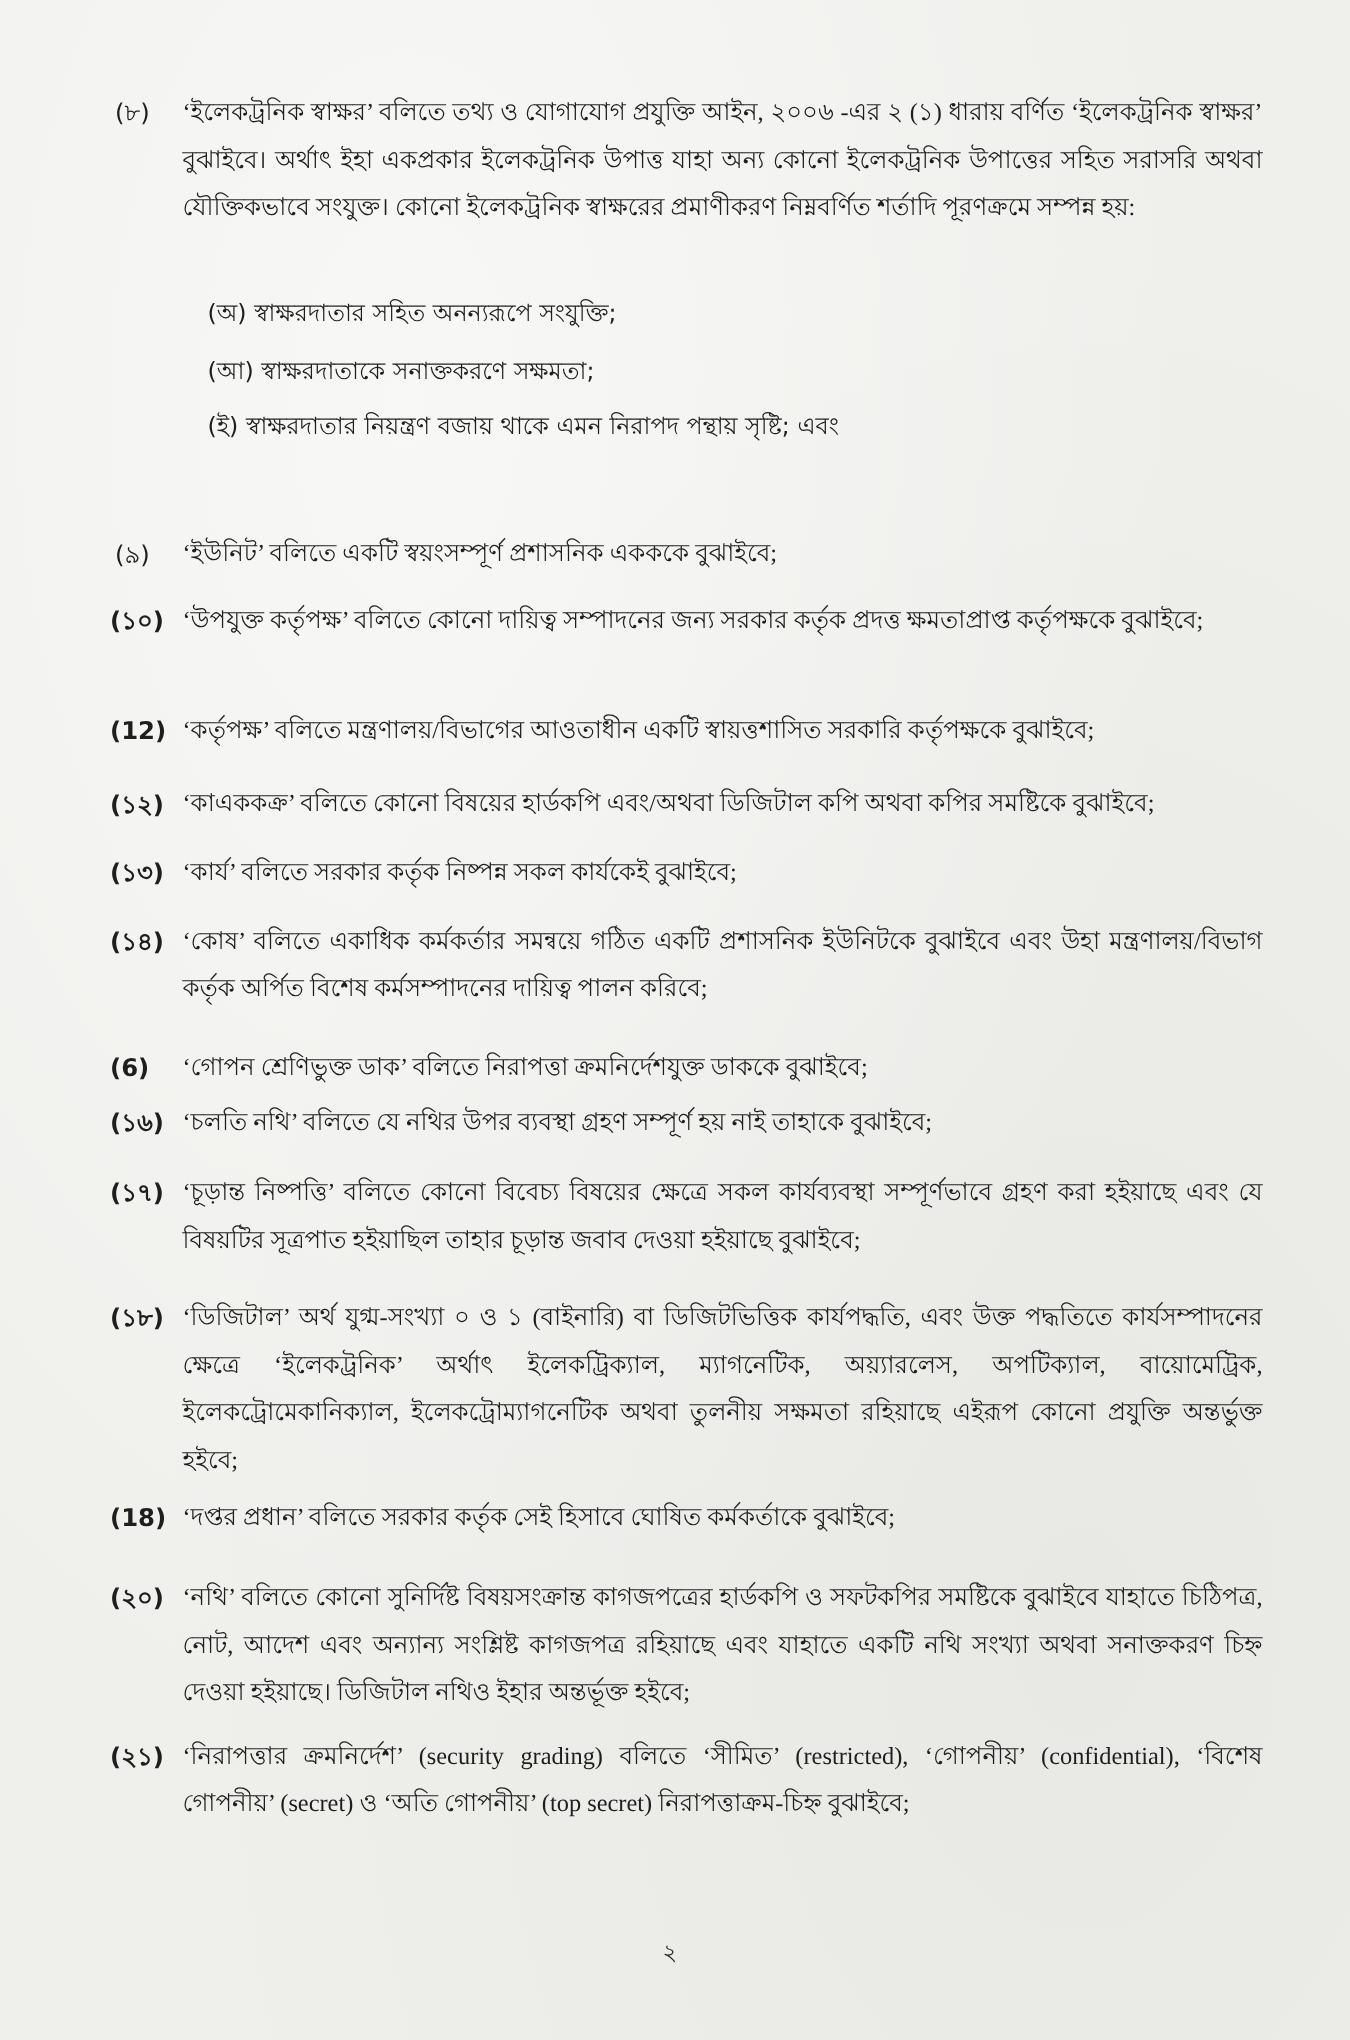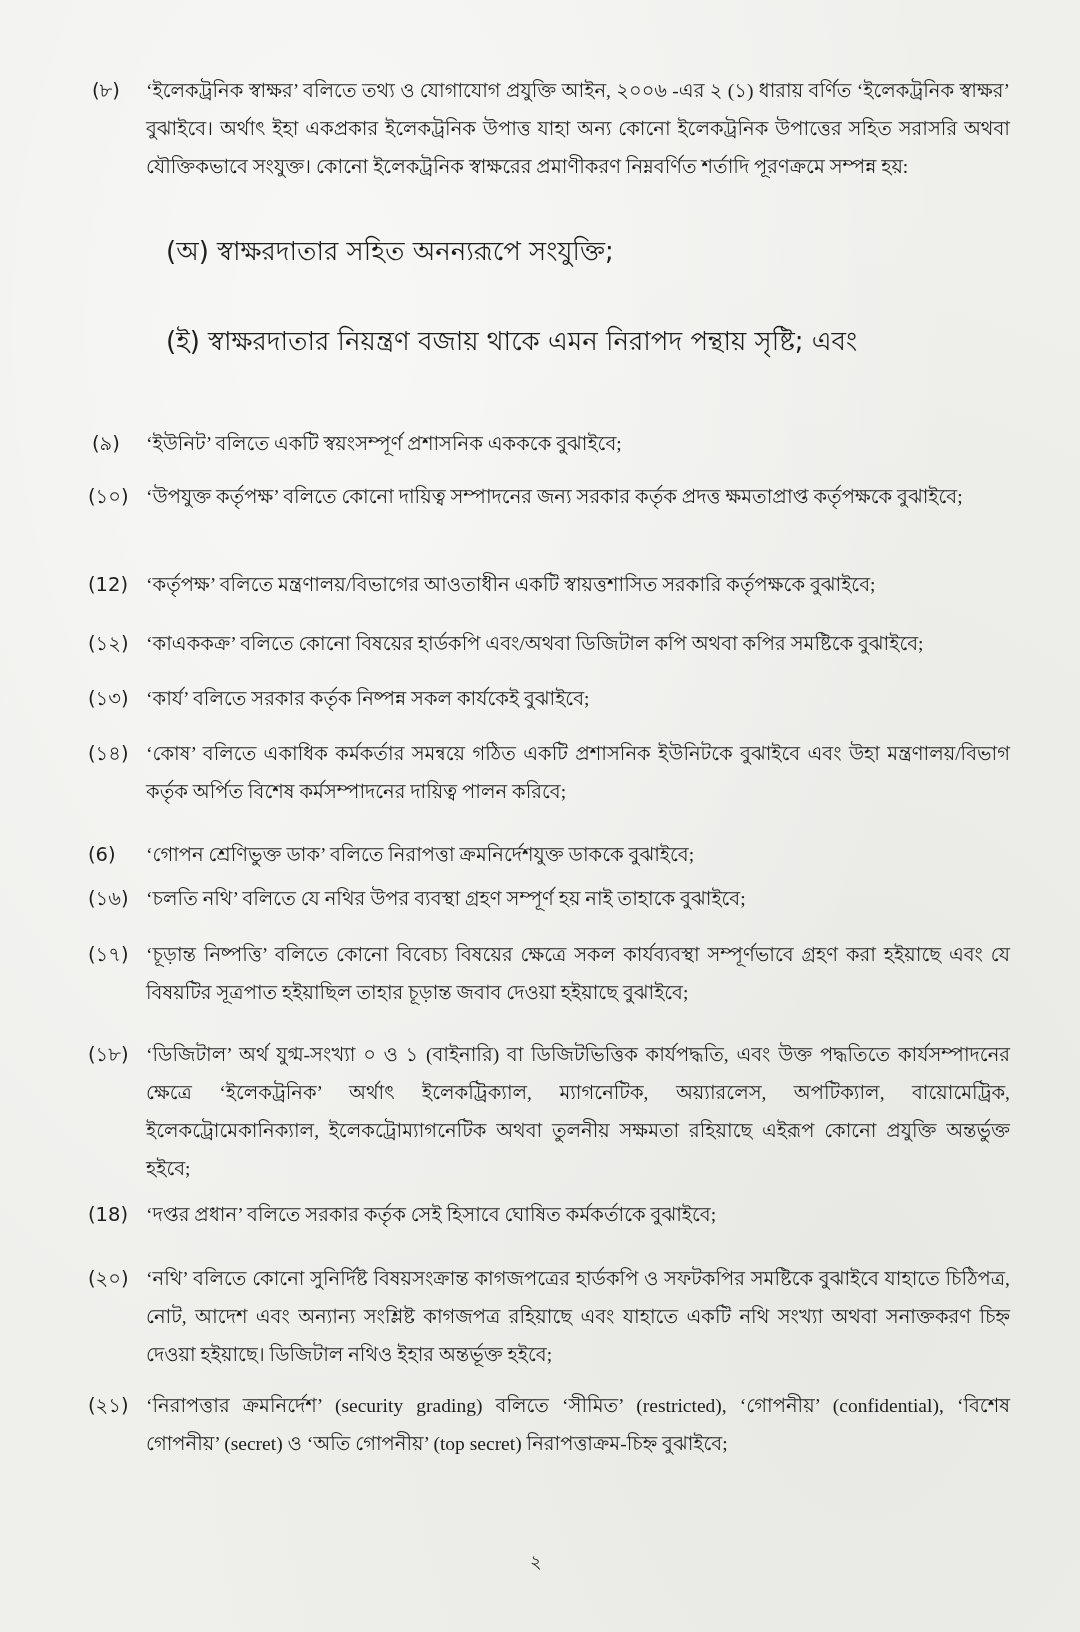--- a/index.html
+++ b/index.html
@@ -29,53 +29,54 @@
       left: 0;
       width: 1080px;
       font-size: 19.5px;
       line-height: 38px;
     }
     .num {
       position: absolute;
       left: 92px;
       white-space: nowrap;
     }
-    .num.wide { left: 88px; }
+    .num.wide { left: 88px; font-weight: bold; }
     .body {
       position: absolute;
       left: 146px;
       width: 864px;
       text-align: justify;
       text-align-last: left;
       font-family: Liberation Serif, serif;
     }
     .sub {
       position: absolute;
       left: 166px;
-      font-size: 26px;
+      font-size: 19px;
       line-height: 38px;
       white-space: nowrap;
     }
     .page-number {
       position: absolute;
       left: 530px;
       top: 1548px;
       font-size: 18px;
     }
   </style>
 </head>
 <body>
 
 <div class="page">
 
   <div class="item" style="top:72px;">
     <span class="num">(৮)</span>
     <div class="body">‘ইলেকট্রনিক স্বাক্ষর’ বলিতে তথ্য ও যোগাযোগ প্রযুক্তি আইন, ২০০৬ -এর ২ (১) ধারায় বর্ণিত ‘ইলেকট্রনিক স্বাক্ষর’ বুঝাইবে। অর্থাৎ ইহা একপ্রকার ইলেকট্রনিক উপাত্ত যাহা অন্য কোনো ইলেকট্রনিক উপাত্তের সহিত সরাসরি অথবা যৌক্তিকভাবে সংযুক্ত। কোনো ইলেকট্রনিক স্বাক্ষরের প্রমাণীকরণ নিম্নবর্ণিত শর্তাদি পূরণক্রমে সম্পন্ন হয়:</div>
   </div>
   <div class="sub" style="top:232px;">(অ) স্বাক্ষরদাতার সহিত অনন্যরূপে সংযুক্তি;</div>
+  <div class="sub" style="top:278px;">(আ) স্বাক্ষরদাতাকে সনাক্তকরণে সক্ষমতা;</div>
   <div class="sub" style="top:322px;text-align:right;">(ই)  স্বাক্ষরদাতার নিয়ন্ত্রণ বজায় থাকে এমন নিরাপদ পন্থায় সৃষ্টি; এবং</div>
 
   <div class="item" style="top:425px;">
     <span class="num">(৯)</span>
     <div class="body">‘ইউনিট’ বলিতে একটি স্বয়ংসম্পূর্ণ প্রশাসনিক একককে বুঝাইবে;</div>
   </div>
 
   <div class="item" style="top:478px;">
     <span class="num wide">(১০)</span>
     <div class="body">‘উপযুক্ত কর্তৃপক্ষ’ বলিতে কোনো দায়িত্ব সম্পাদনের জন্য সরকার কর্তৃক প্রদত্ত ক্ষমতাপ্রাপ্ত কর্তৃপক্ষকে বুঝাইবে;</div>

